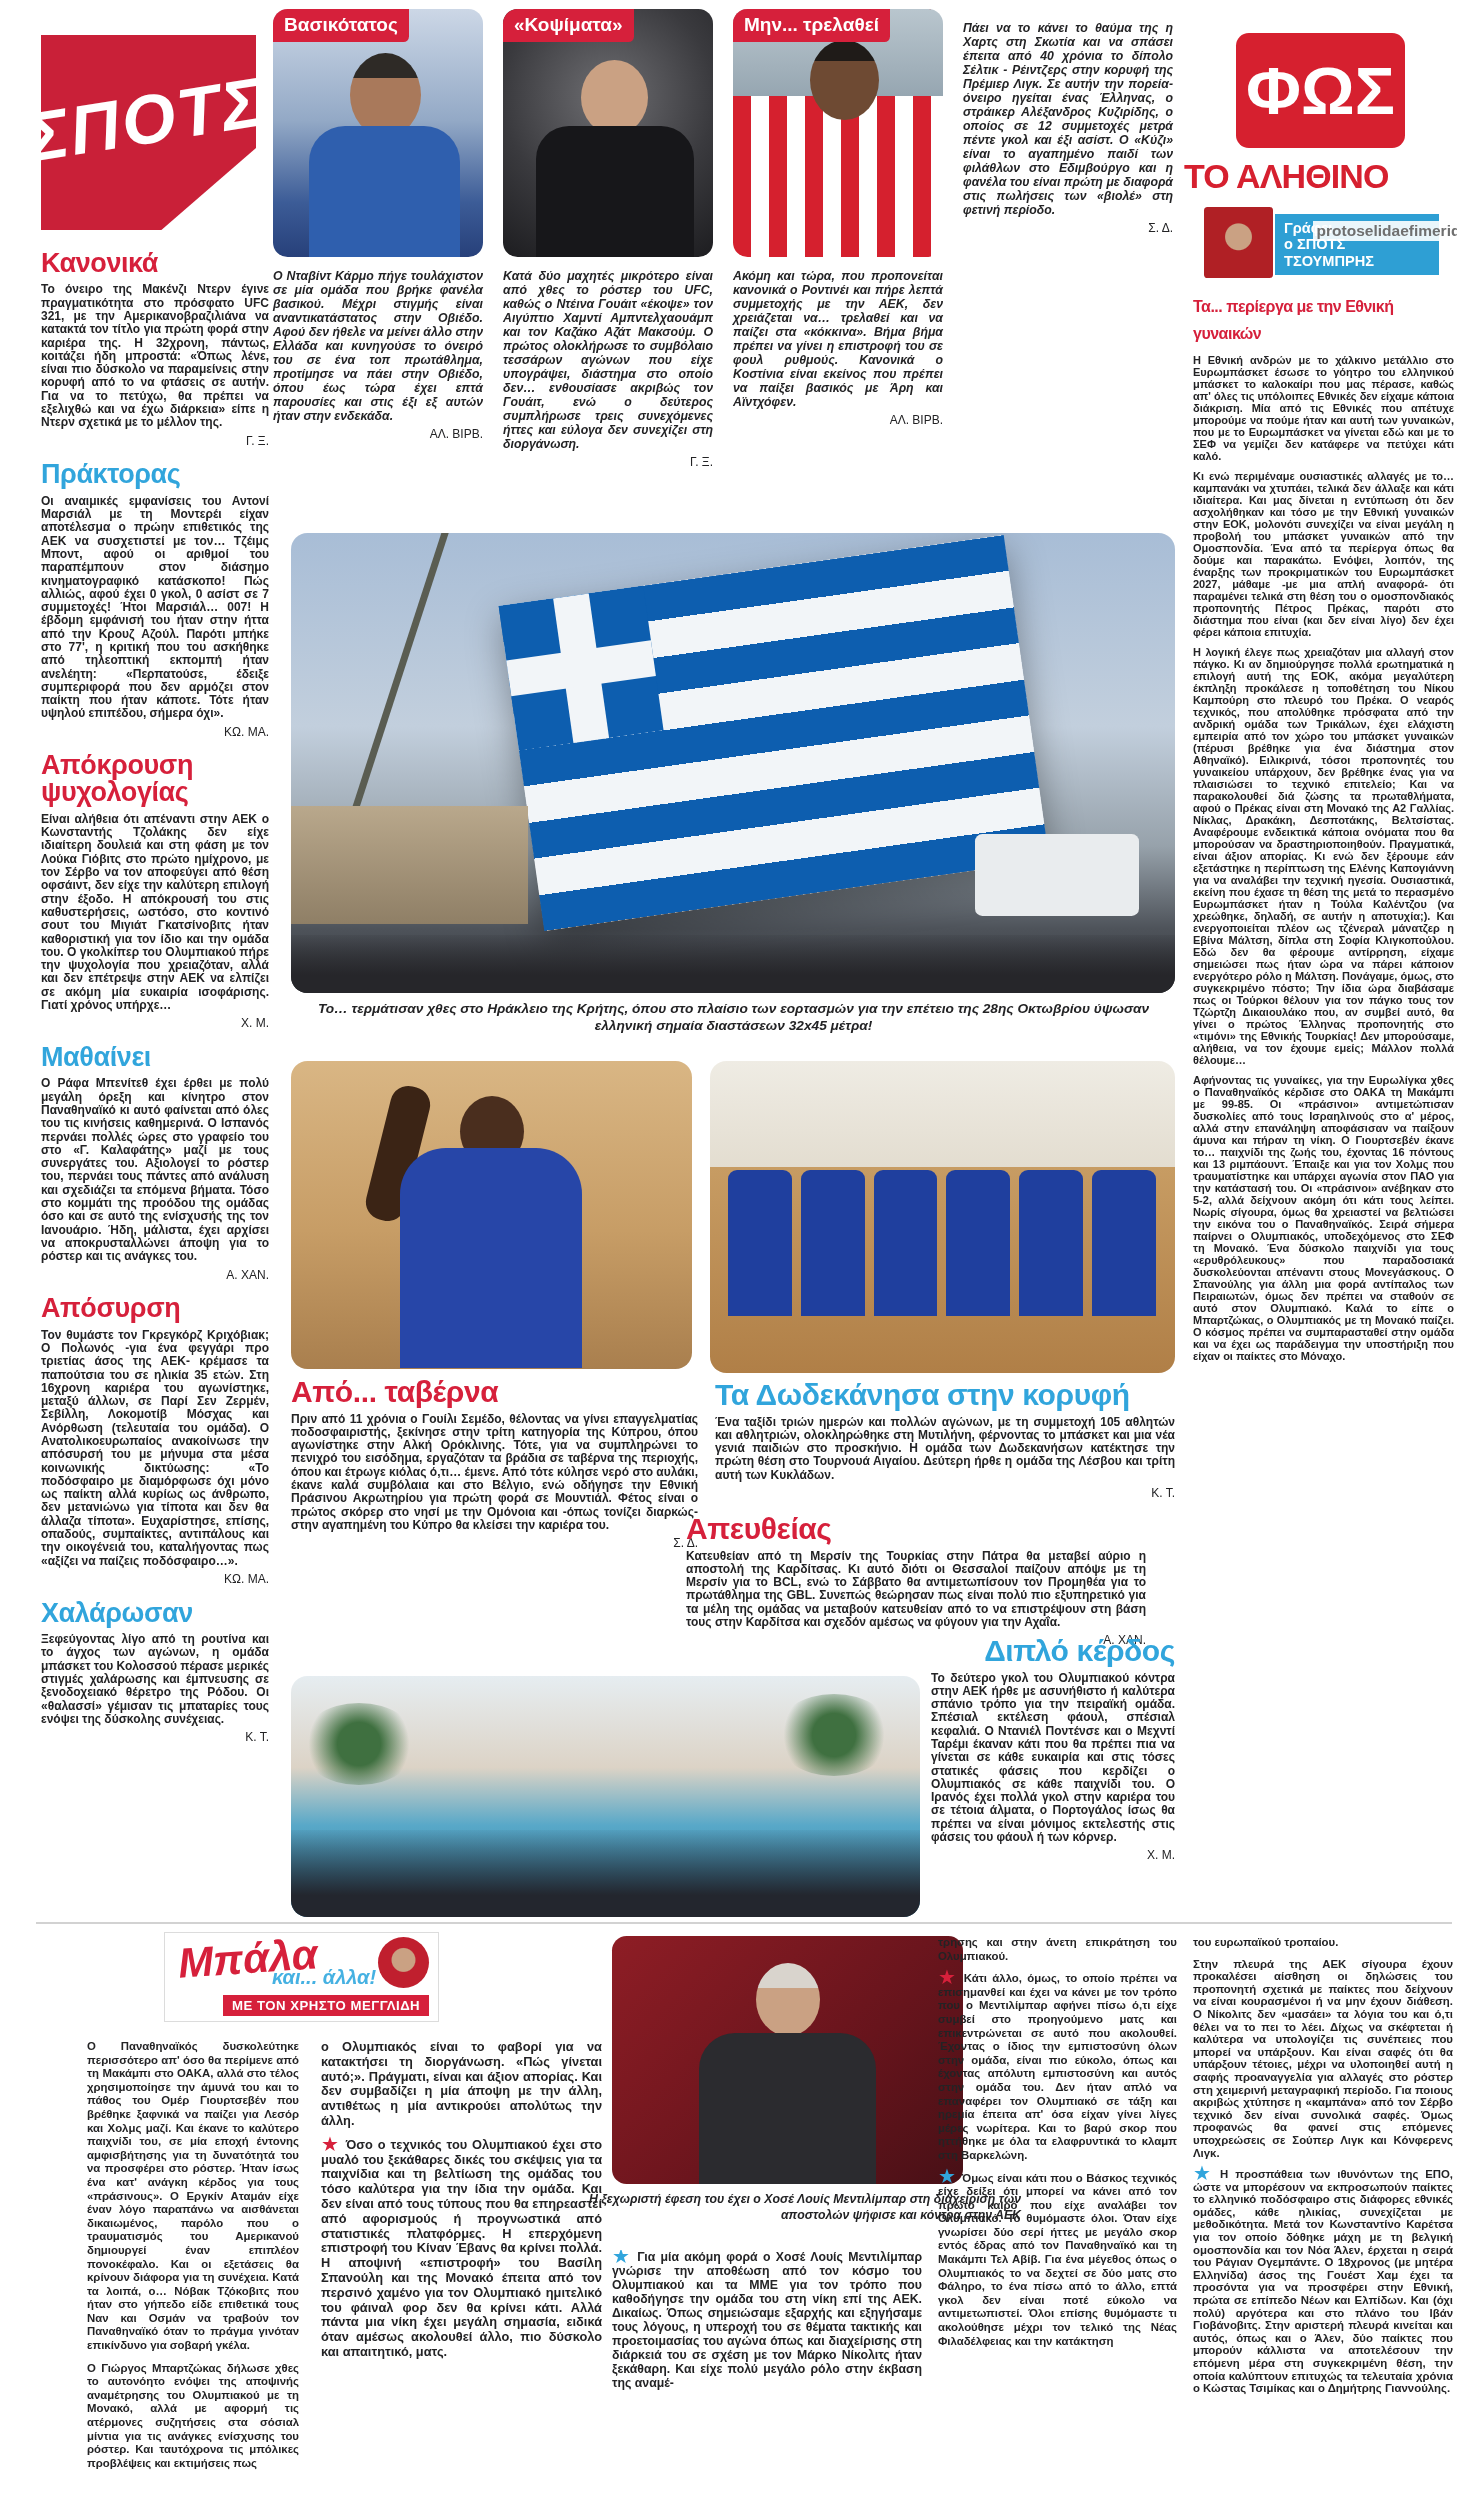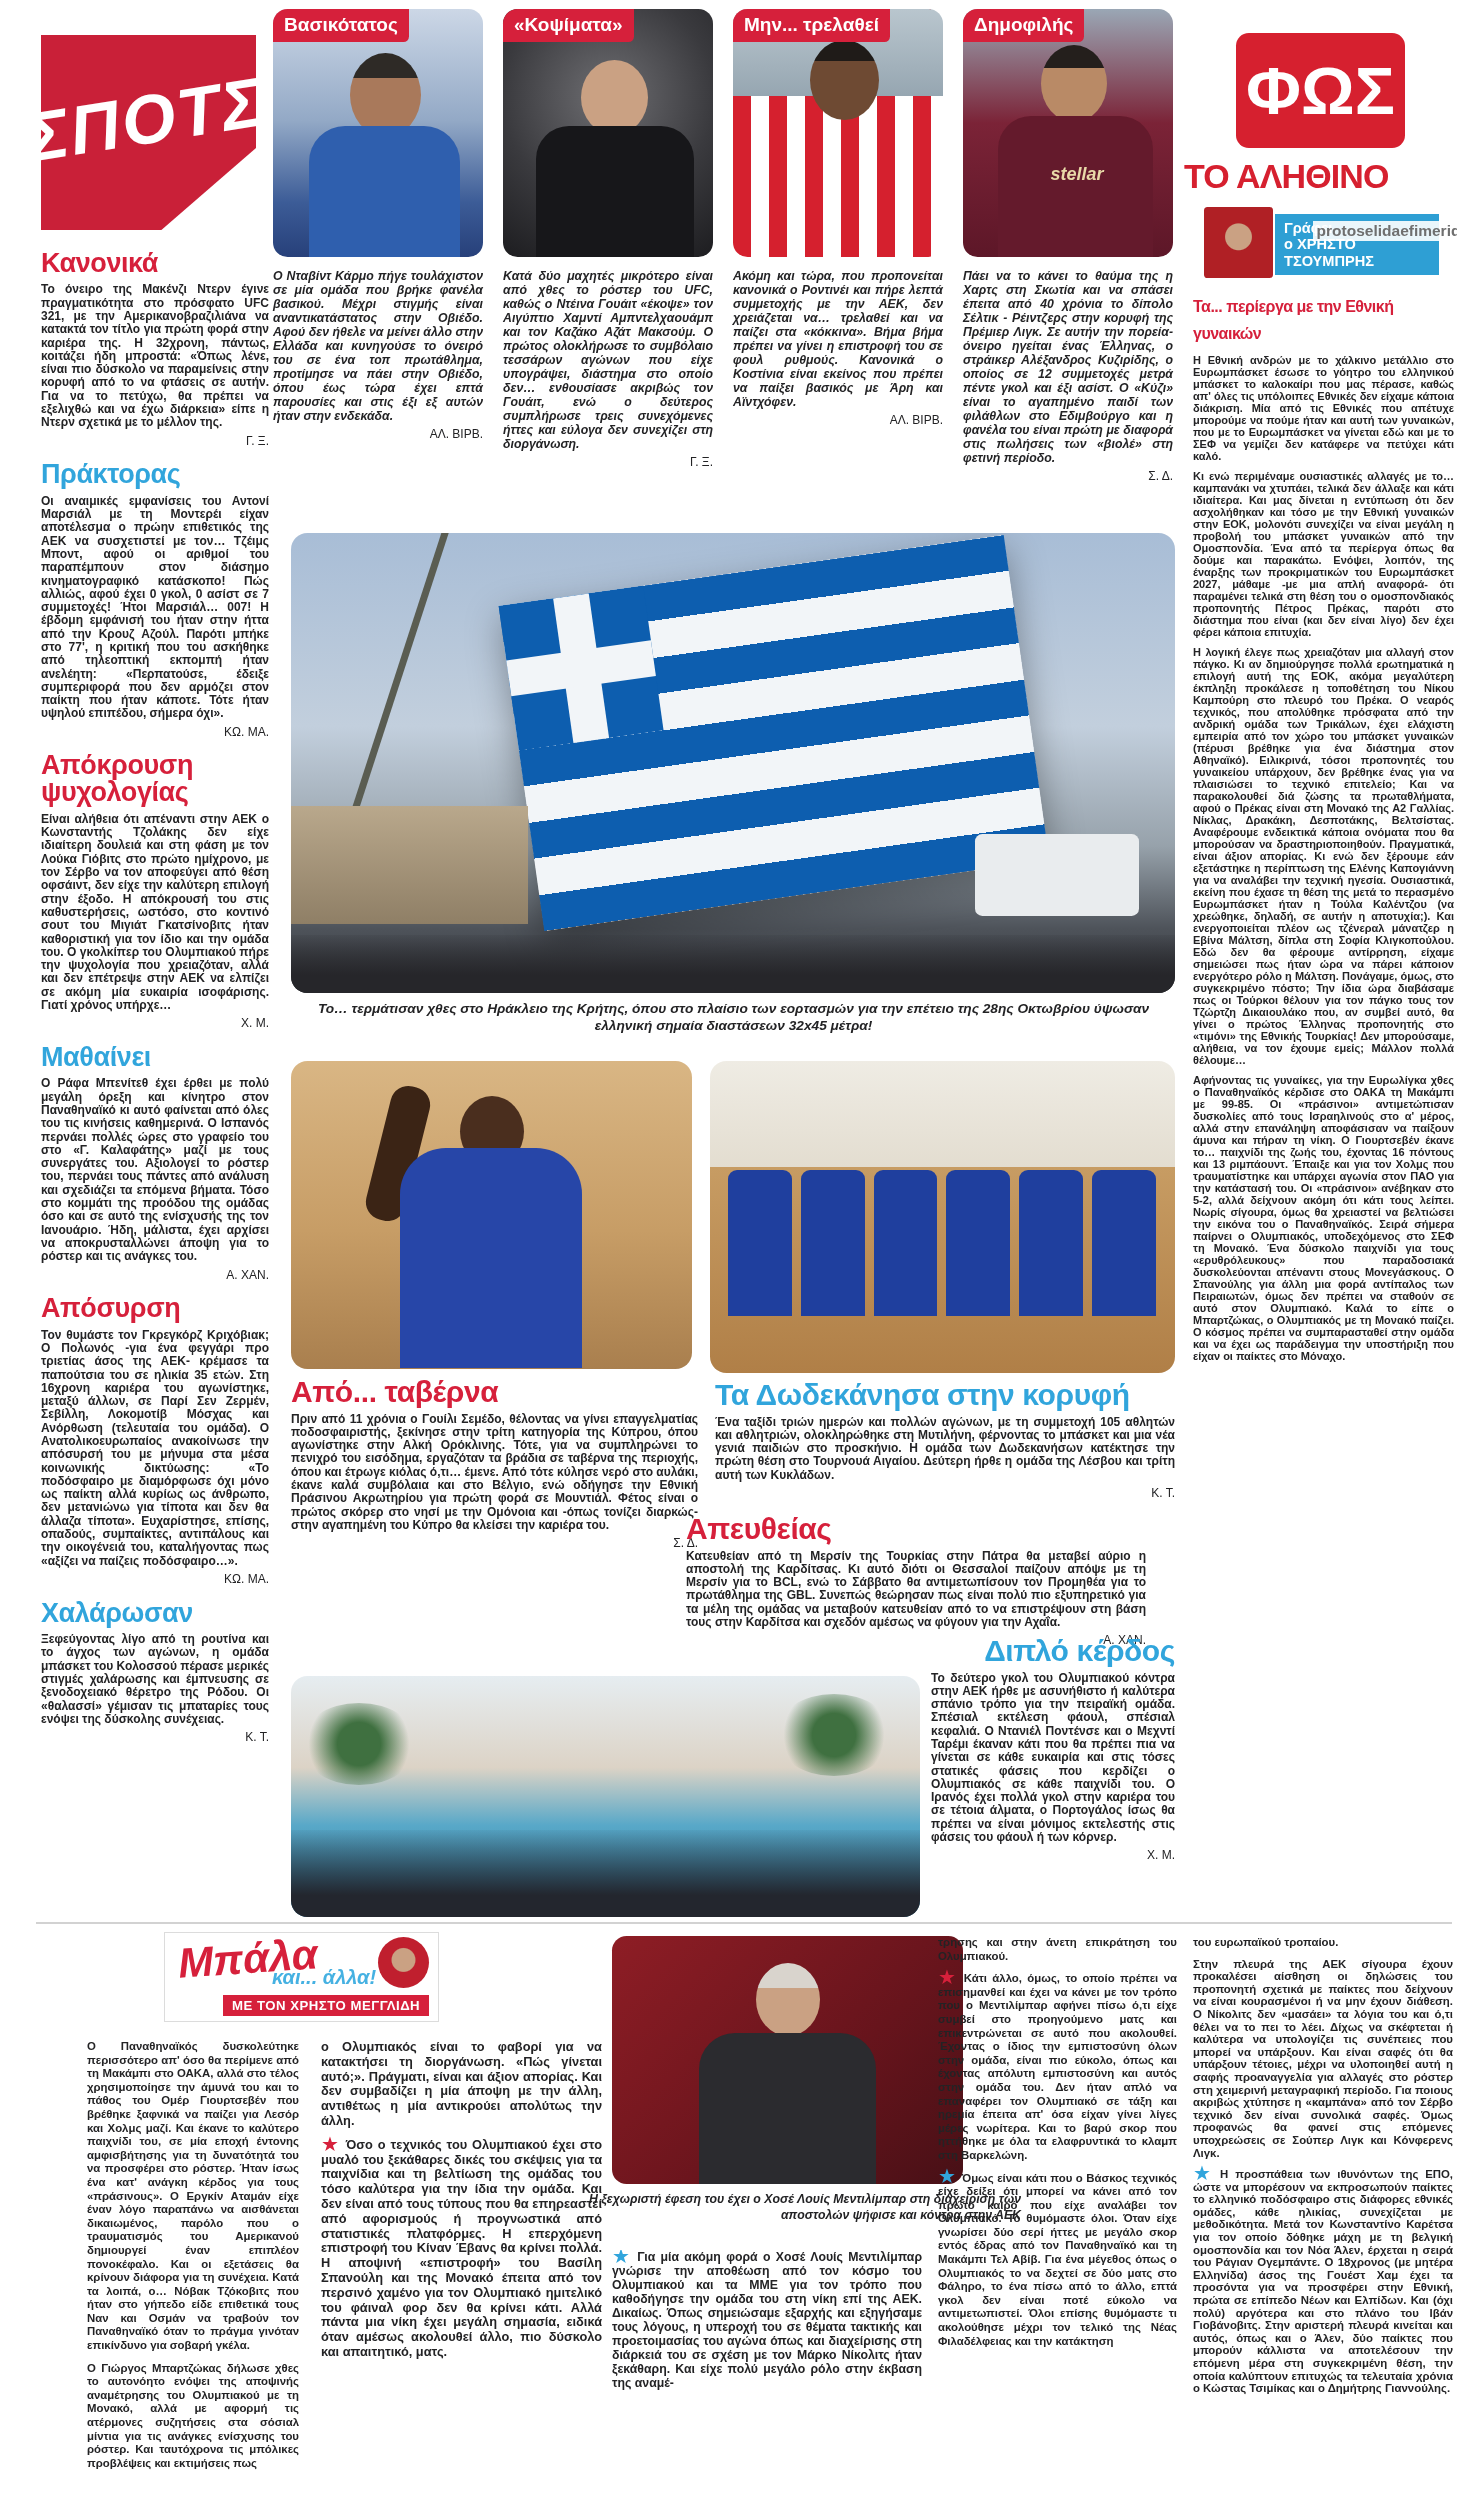--- a/index.html
+++ b/index.html
@@ -176,41 +176,35 @@
     <div class="card">
       <div class="ph p3bg">
         <div class="sky"></div>
         <div class="pill">Μην... τρελαθεί</div>
         <div class="head"></div>
       </div>
       <p class="cap">Ακόμη και τώρα, που προπονείται κανονικά ο Ροντινέι και πήρε λεπτά συμμετοχής με την ΑΕΚ, δεν χρειάζεται να… τρελαθεί και να παίζει στα «κόκκινα». Βήμα βήμα πρέπει να γίνει η επιστροφή του σε φουλ ρυθμούς. Κανονικά ο Κοστίνια είναι εκείνος που πρέπει να παίξει βασικός με Άρη και Αϊντχόφεν.</p>
       <div class="byline">ΑΛ. ΒΙΡΒ.</div>
     </div>
     <div class="card">
-      <div class="ph p4bg">
-        <div class="pill">Δημοφιλής</div>
-        <div class="head"></div>
-        <div class="torso"></div>
-        <div class="sponsor">stellar</div>
-      </div>
       <p class="cap">Πάει να το κάνει το θαύμα της η Χαρτς στη Σκωτία και να σπάσει έπειτα από 40 χρόνια το δίπολο Σέλτικ - Ρέιντζερς στην κορυφή της Πρέμιερ Λιγκ. Σε αυτήν την πορεία-όνειρο ηγείται ένας Έλληνας, ο στράικερ Αλέξανδρος Κυζιρίδης, ο οποίος σε 12 συμμετοχές μετρά πέντε γκολ και έξι ασίστ. Ο «Κύζι» είναι το αγαπημένο παιδί των φιλάθλων στο Εδιμβούργο και η φανέλα του είναι πρώτη με διαφορά στις πωλήσεις των «βιολέ» στη φετινή περίοδο.</p>
       <div class="byline">Σ. Δ.</div>
     </div>
   </div>
 
   <div id="foscol" class="abs">
     <div class="foslogo">
       <span>ΦΩΣ</span>
     </div>
     <div class="fostag">ΤΟ ΑΛΗΘΙΝΟ</div>
     <div class="authrow">
       <div class="authph"></div>
       <div class="authbox">
         <div>Γράφει</div>
-        <div>ο ΧΡΗΣΤΟ</div>
+        <div>ο ΣΠΟΤΣ</div>
         <div>ΤΣΟΥΜΠΡΗΣ</div>
       </div>
     </div>
     <div class="wm">protoselidaefimeridon.gr</div>
     <h2 class="fosheading">Τα... περίεργα με την Εθνική γυναικών</h2>
     <div class="fosbody">
       <p>Η Εθνική ανδρών με το χάλκινο μετάλλιο στο Ευρωμπάσκετ έσωσε το γόητρο του ελληνικού μπάσκετ το καλοκαίρι που μας πέρασε, καθώς απ' όλες τις υπόλοιπες Εθνικές δεν είχαμε κάποια διάκριση. Μία από τις Εθνικές που απέτυχε μπορούμε να πούμε ήταν και αυτή των γυναικών, που με το Ευρωμπάσκετ να γίνεται εδώ και με το ΣΕΦ να γεμίζει δεν κατάφερε να πετύχει κάτι καλό.</p>
       <p>Κι ενώ περιμέναμε ουσιαστικές αλλαγές με το… καμπανάκι να χτυπάει, τελικά δεν άλλαξε και κάτι ιδιαίτερα. Και μας δίνεται η εντύπωση ότι δεν ασχολήθηκαν και τόσο με την Εθνική γυναικών στην ΕΟΚ, μολονότι συνεχίζει να είναι μεγάλη η προβολή του μπάσκετ γυναικών από την Ομοσπονδία. Ένα από τα περίεργα όπως θα δούμε και παρακάτω. Ενόψει, λοιπόν, της έναρξης των προκριματικών του Ευρωμπάσκετ 2027, μάθαμε -με μια απλή αναφορά- ότι παραμένει τελικά στη θέση του ο ομοσπονδιακός προπονητής Πέτρος Πρέκας, παρότι στο διάστημα που είναι (και δεν είναι λίγο) δεν έχει φέρει κάποια επιτυχία.</p>
       <p>Η λογική έλεγε πως χρειαζόταν μια αλλαγή στον πάγκο. Κι αν δημιούργησε πολλά ερωτηματικά η επιλογή αυτή της ΕΟΚ, ακόμα μεγαλύτερη έκπληξη προκάλεσε η τοποθέτηση του Νίκου Καμπούρη στο πλευρό του Πρέκα. Ο νεαρός τεχνικός, που απολύθηκε πρόσφατα από την ανδρική ομάδα των Τρικάλων, έχει ελάχιστη εμπειρία από τον χώρο του μπάσκετ γυναικών (πέρυσι βρέθηκε για ένα διάστημα στον Αθηναϊκό). Ειλικρινά, τόσοι προπονητές του γυναικείου υπάρχουν, δεν βρέθηκε ένας για να πλαισιώσει το τεχνικό επιτελείο; Και να παρακολουθεί διά ζώσης τα πρωταθλήματα, αφού ο Πρέκας είναι στη Μονακό της Α2 Γαλλίας. Νίκλας, Δρακάκη, Δεσποτάκης, Βελτσίστας. Αναφέρουμε ενδεικτικά κάποια ονόματα που θα μπορούσαν να δραστηριοποιηθούν. Πραγματικά, είναι άξιον απορίας. Κι ενώ δεν ξέρουμε εάν εξετάστηκε η περίπτωση της Ελένης Καπογιάννη για να αναλάβει την τεχνική ηγεσία. Ουσιαστικά, εκείνη που έχασε τη θέση της μετά το περασμένο Ευρωμπάσκετ ήταν η Τούλα Καλέντζου (να χρεώθηκε, δηλαδή, σε αυτήν η αποτυχία;). Και ενεργοποιείται πλέον ως τζένεραλ μάνατζερ η Εβίνα Μάλτση, δίπλα στη Σοφία Κλιγκοπούλου. Εδώ δεν θα φέρουμε αντίρρηση, είχαμε σημειώσει πως ήταν ώρα να πάρει κάποιον ενεργότερο ρόλο η Μάλτση. Πονάγαμε, όμως, στο συγκεκριμένο πόστο; Την ίδια ώρα διαβάσαμε πως οι Τούρκοι θέλουν για τον πάγκο τους τον Τζώρτζη Δικαιουλάκο που, αν συμβεί αυτό, θα γίνει ο πρώτος Έλληνας προπονητής στο «τιμόνι» της Εθνικής Τουρκίας! Δεν μπορούσαμε, αλήθεια, να τον έχουμε εμείς; Μάλλον πολλά θέλουμε…</p>
       <p>Αφήνοντας τις γυναίκες, για την Ευρωλίγκα χθες ο Παναθηναϊκός κέρδισε στο ΟΑΚΑ τη Μακάμπι με 99-85. Οι «πράσινοι» αντιμετώπισαν δυσκολίες από τους Ισραηλινούς στο α' μέρος, αλλά στην επανάληψη αποφάσισαν να παίξουν άμυνα και πήραν τη νίκη. Ο Γιουρτσεβέν έκανε το… παιχνίδι της ζωής του, έχοντας 16 πόντους και 13 ριμπάουντ. Έπαιξε και για τον Χολμς που τραυματίστηκε και υπάρχει αγωνία στον ΠΑΟ για την κατάστασή του. Οι «πράσινοι» ανέβηκαν στο 5-2, αλλά δείχνουν ακόμη ότι κάτι τους λείπει. Νωρίς σίγουρα, όμως θα χρειαστεί να βελτιώσει την εικόνα του ο Παναθηναϊκός. Σειρά σήμερα παίρνει ο Ολυμπιακός, υποδεχόμενος στο ΣΕΦ τη Μονακό. Ένα δύσκολο παιχνίδι για τους «ερυθρόλευκους» που παραδοσιακά δυσκολεύονται απέναντι στους Μονεγάσκους. Ο Σπανούλης για άλλη μια φορά αντίπαλος των Πειραιωτών, όμως δεν πρέπει να σταθούν σε αυτό στον Ολυμπιακό. Καλά το είπε ο Μπαρτζώκας, ο Ολυμπιακός με τη Μονακό παίζει. Ο κόσμος πρέπει να συμπαρασταθεί στην ομάδα και να έχει ως παράδειγμα την υποστήριξη που είχαν οι παίκτες στο Μόναχο.</p>

